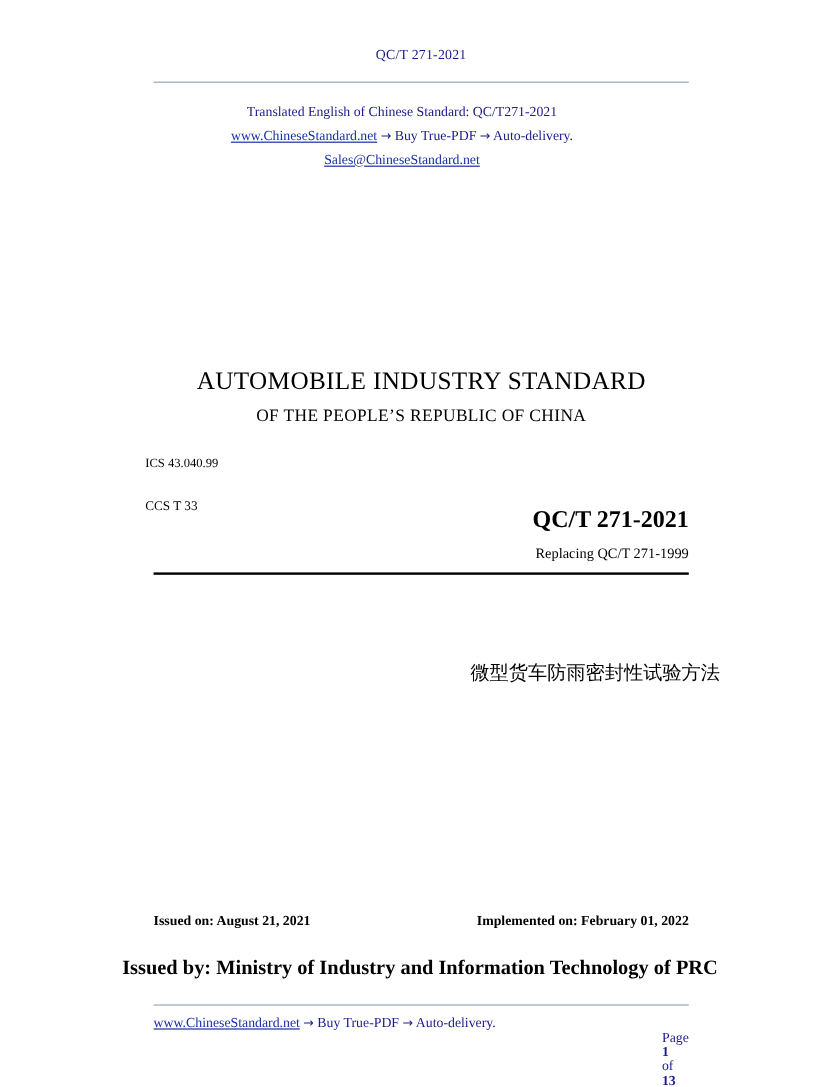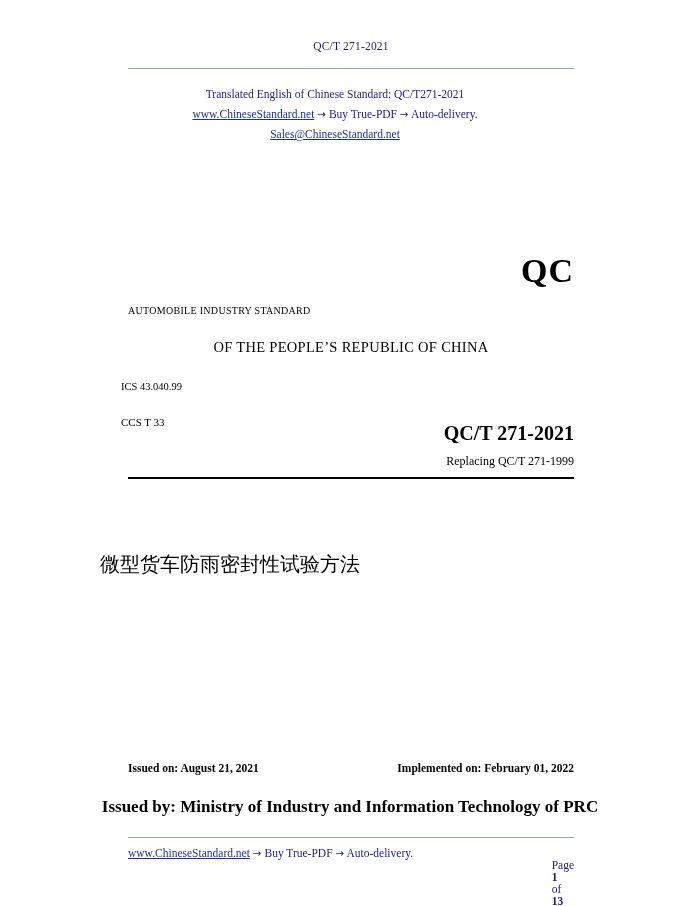--- a/index.html
+++ b/index.html
@@ -79,22 +79,22 @@
     font-weight: bold;
     letter-spacing: 1px;
   }
 
   
   .std-title-1 {
     position: absolute;
     top: 305px;
     left: 128px;
     width: 446px;
-    text-align: left;
-    font-size: 10px;
+    text-align: center;
+    font-size: 21px;
     letter-spacing: 0.3px;
   }
   .std-title-2 {
     position: absolute;
     top: 339px;
     left: 128px;
     width: 446px;
     text-align: center;
     font-size: 14.5px;
     letter-spacing: 0.3px;
@@ -150,22 +150,22 @@
     width: 500px;
     text-align: center;
     font-size: 15.5px;
     font-weight: bold;
   }
   .doc-title-cn {
     position: absolute;
     top: 551px;
     left: 100px;
     width: 500px;
-    text-align: left;
-    font-size: 20px;
+    text-align: right;
+    font-size: 16px;
     font-family: Liberation Mono, monospace;
   }
 
   
   .issue-row {
     position: absolute;
     top: 762px;
     left: 128px;
     width: 446px;
     display: flex;
@@ -232,21 +232,20 @@
       <span class="plain arrow">→</span>
       <span class="plain">Buy True-PDF</span>
       <span class="plain arrow">→</span>
       <span class="plain">Auto-delivery.</span>
     </div>
     <div>
       <span class="link">Sales@ChineseStandard.net</span>
     </div>
   </div>
 
-  <div class="qc-logo">QC</div>
 
   <div class="std-title-1">AUTOMOBILE INDUSTRY STANDARD</div>
   <div class="std-title-2">OF THE PEOPLE’S REPUBLIC OF CHINA</div>
 
   <div class="ics">ICS 43.040.99</div>
   <div class="ccs">CCS T 33</div>
 
   <div class="std-number">QC/T 271-2021</div>
   <div class="replacing">Replacing  QC/T  271-1999</div>
 

